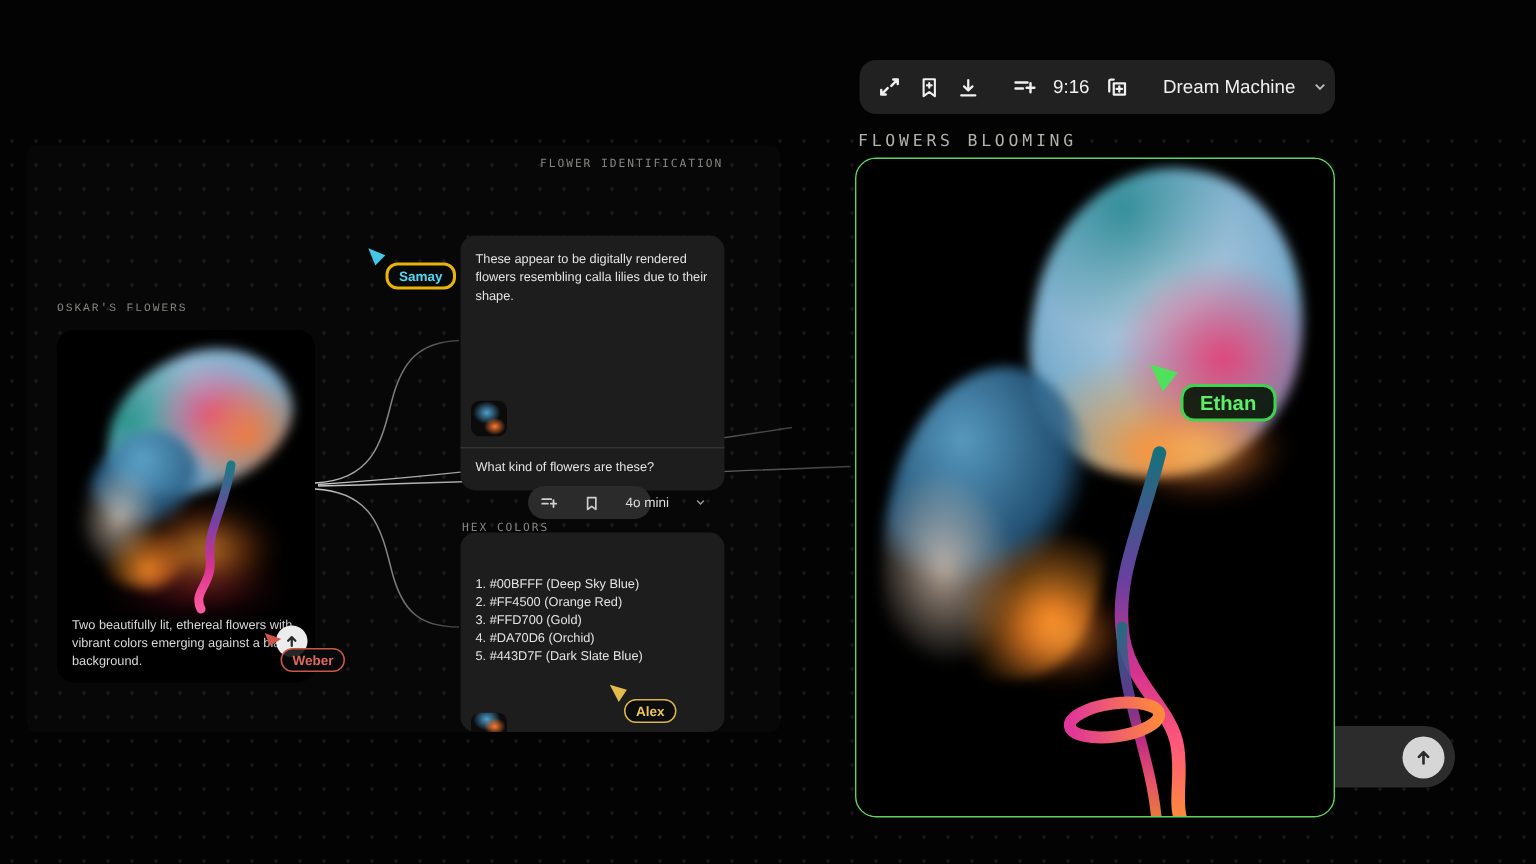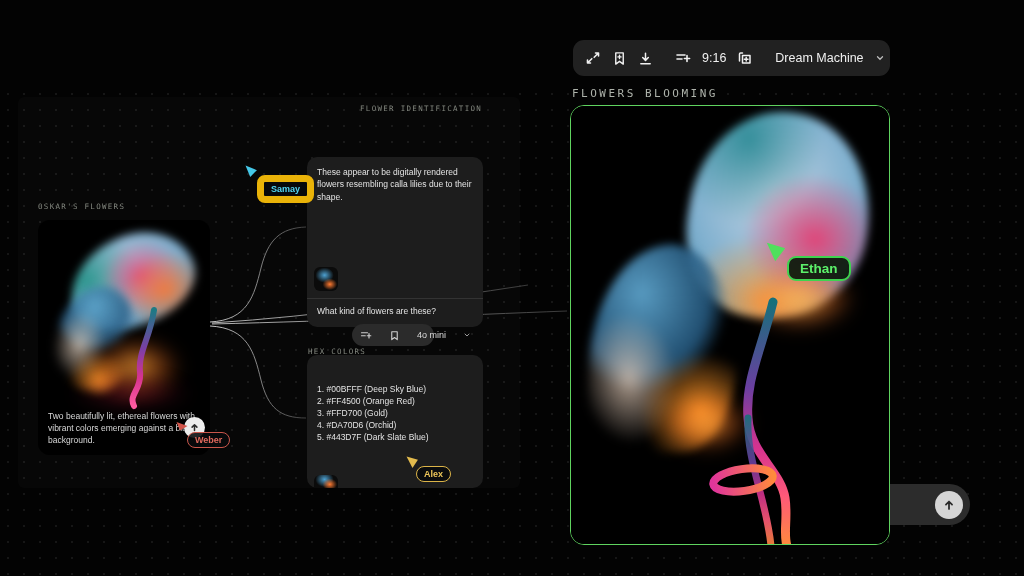--- a/index.html
+++ b/index.html
@@ -100,21 +100,21 @@
 
   
   .float-send { position:absolute; left:184px; top:417px; width:21px; height:21px;
     border-radius:50%; background:#ececec; display:flex; align-items:center; justify-content:center;
     z-index:5; box-shadow:0 1px 4px rgba(0,0,0,.6); }
 
   
   .cursor { position:absolute; z-index:9; }
   .cursor-pill { position:absolute; z-index:9; font-size:9px; font-weight:bold;
     padding:2px 7px; border-radius:8px; background:rgba(8,10,12,.88); white-space:nowrap; }
-  .pill-samay { border:7px solid #eab308; color:#53d6f2; }
+  .pill-samay { border:2px solid #eab308; color:#53d6f2; }
   .pill-weber { border:1px solid #c9564b; color:#e0695d; }
   .pill-alex  { border:1px solid #dcb448; color:#ecc65a; }
   .pill-ethan { border:2px solid #3fd34f; color:#5cf06a; font-size:13.5px;
     padding:3px 11px; border-radius:9px; background:rgba(6,22,8,.9); }
 </style>
 </head>
 <body>
 
 <div class="stage">
 
@@ -127,21 +127,21 @@
         <stop offset="0" stop-color="#c9c9c9"></stop>
           <stop offset="1" stop-color="#3f3f3f"></stop>
       </linearGradient>
     </defs>
     <path d="M210,322 C248,320 254,296 261,268 C268,240 280,228 306,227" fill="none" stroke="url(#lineg)" stroke-width="1"></path>
     <path d="M210,326 C248,328 254,352 261,380 C268,408 280,418 306,418" fill="none" stroke="url(#lineg)" stroke-width="1"></path>
     <path d="M212,323 C320,316 430,300 528,285" fill="none" stroke="url(#lineg)" stroke-width="0.9"></path>
     <path d="M212,324 C340,321 460,315 567,311" fill="none" stroke="url(#lineg)" stroke-width="0.9"></path>
   </svg>
 
-  <div class="mono-label" style="left:38px; top:202px;">OSKAR'S FLOWERS</div>
+  <div class="mono-label" style="left:38px; top:202px;font-family:Liberation Mono, monospace;">OSKAR'S FLOWERS</div>
 
   <div class="img-card">
     <div class="scene">
       <div class="blob l-cup"></div>
       <div class="blob l-small"></div>
       <div class="glow l-glow"></div>
       <div class="l-reflect" style="position:absolute;"></div>
       <svg width="172" height="190" style="position:absolute;left:0;top:0;">
         <defs>
           <linearGradient id="lstem" x1="0" y1="0" x2="0" y2="1">

